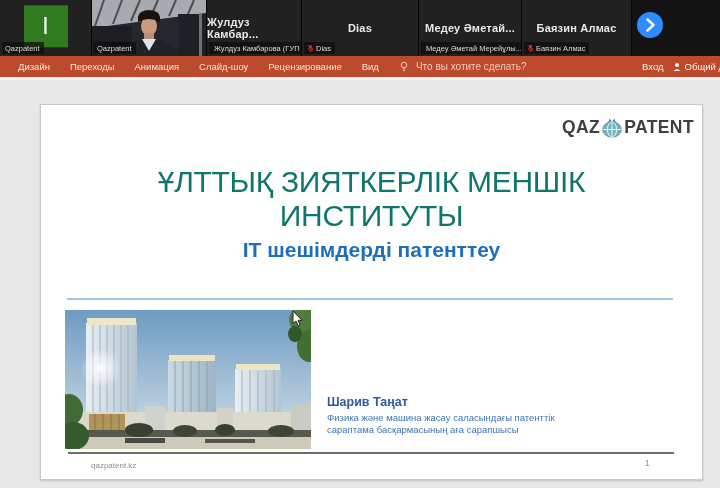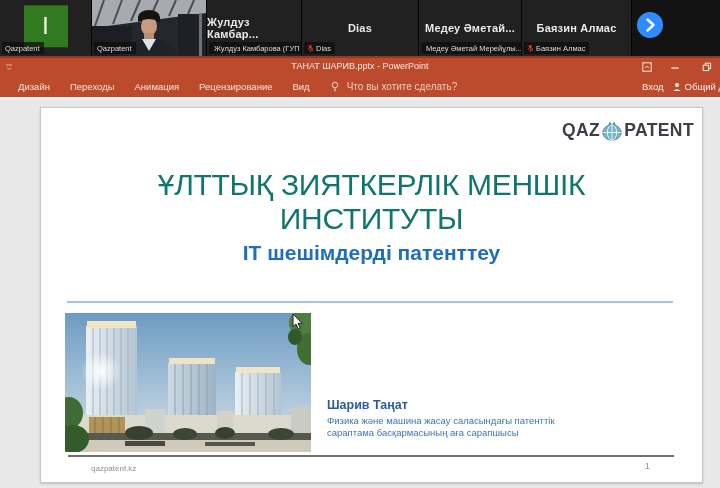--- a/index.html
+++ b/index.html
@@ -36,21 +36,21 @@
   .tab{color:#fbe4da;font-size:9.5px;padding:0 10px;line-height:21px;white-space:nowrap;}
   .tellme{display:flex;align-items:center;gap:7px;margin-left:10px;color:#f2cdbe;font-size:10px;white-space:nowrap;}
   .tabs-right{position:absolute;right:0;top:0;height:21px;display:flex;align-items:center;gap:8px;
               padding-right:0;margin-right:-4px;}
   .signin{color:#fdf3ef;font-size:9.5px;}
   .share{display:flex;align-items:center;gap:3px;color:#fdf3ef;font-size:9.5px;white-space:nowrap;}
 
   .workspace{position:relative;height:391px;background:#e9e8e8;border-top:3px solid #f4f2f2;box-sizing:border-box;}
 
   
-  .slide{position:absolute;left:40px;top:7px;width:663px;height:376px;background:#fff;
+  .slide{position:absolute;left:40px;top:24px;width:663px;height:376px;background:#fff;
          border:1px solid #c7c7c7;box-sizing:border-box;box-shadow:0 1px 2px rgba(0,0,0,.18);}
   .logo{position:absolute;top:12px;right:8px;display:flex;align-items:center;
         font-weight:bold;font-size:17.5px;letter-spacing:.4px;color:#3b4046;}
   .slide-title{position:absolute;top:60px;left:0;right:0;text-align:center;color:#0f766e;
                font-size:30px;line-height:34px;letter-spacing:-.3px;}
   .slide-subtitle{position:absolute;top:133px;left:0;right:0;text-align:center;color:#1e6fba;
                   font-size:21px;font-weight:bold;}
   .divider{position:absolute;top:193px;left:26px;width:606px;height:2px;background:#a6c4dd;}
   .photo{position:absolute;left:24px;top:205px;width:246px;height:139px;}
   .cursor{position:absolute;left:251px;top:206px;}
@@ -160,43 +160,26 @@
       <div class="next-circle">
         <svg width="26" height="26" viewBox="0 0 26 26">
           <polyline points="10.5,7.5 16.5,13 10.5,18.5" fill="none" stroke="#fff" stroke-width="2.4" stroke-linecap="round" stroke-linejoin="round"></polyline>
         </svg>
       </div>
     </div>
   </div>
 
   <div class="ppt">
 
-    <div class="ppt-titlebar">
-      <svg class="qat-glyph" width="8" height="8" viewBox="0 0 8 8">
-        <line x1="1" y1="2" x2="7" y2="2" stroke="#f3d6cb" stroke-width="1"></line>
-        <polyline points="2,4.5 4,6.5 6,4.5" fill="none" stroke="#f3d6cb" stroke-width="1"></polyline>
-      </svg>
-      <div class="ppt-title">ТАНАТ ШАРИВ.pptx - PowerPoint</div>
-      <svg class="winbtn wb-ribbon" viewBox="0 0 10 10">
-        <rect x="0.8" y="0.8" width="8.4" height="8.4" fill="none" stroke="#fbe9e3" stroke-width="1"></rect>
-        <polyline points="3.2,6 5,4.2 6.8,6" fill="none" stroke="#fbe9e3" stroke-width="1"></polyline>
-      </svg>
-      <svg class="winbtn wb-min" viewBox="0 0 10 10">
-        <rect x="1.4" y="5.4" width="7.2" height="1.3" fill="#fbe9e3"></rect>
-      </svg>
-      <svg class="winbtn wb-restore" viewBox="0 0 10 10">
-        <rect x="3.2" y="1.2" width="5.4" height="5.4" fill="none" stroke="#fbe9e3" stroke-width="1"></rect>
-        <rect x="1.2" y="3.2" width="5.4" height="5.4" fill="#bc4a2c" stroke="#fbe9e3" stroke-width="1"></rect>
-      </svg>
-    </div>
 
     <div class="ppt-tabs">
       <span class="tab">Дизайн</span>
       <span class="tab">Переходы</span>
       <span class="tab">Анимация</span>
+      <span class="tab">Слайд-шоу</span>
       <span class="tab">Рецензирование</span>
       <span class="tab">Вид</span>
       <span class="tellme">
         <svg width="10" height="11" viewBox="0 0 10 11">
           <circle cx="5" cy="4" r="2.8" fill="none" stroke="#f2cdbe" stroke-width="1"></circle>
           <line x1="3.8" y1="8" x2="6.2" y2="8" stroke="#f2cdbe" stroke-width="1"></line>
           <line x1="4.1" y1="9.6" x2="5.9" y2="9.6" stroke="#f2cdbe" stroke-width="1"></line>
         </svg>
         <span>Что вы хотите сделать?</span>
       </span>

